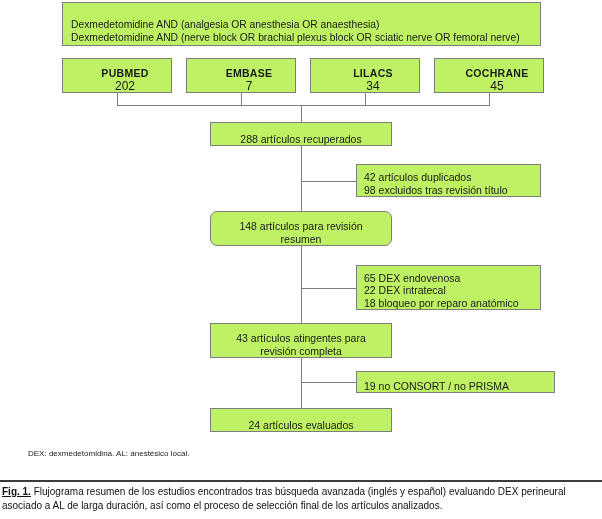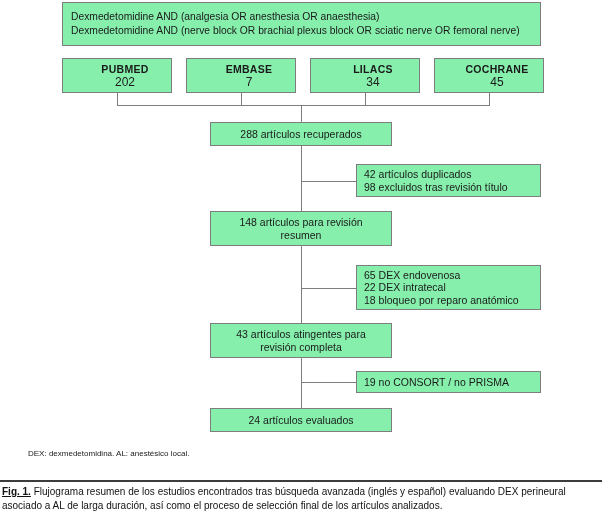--- a/index.html
+++ b/index.html
@@ -14,25 +14,25 @@
     font-family: "Liberation Sans", sans-serif;
     color: #1a1a1a;
     overflow: hidden;
   }
 
   
   .box {
     position: absolute;
     box-sizing: border-box;
     border: 1px solid #7d7d7d;
-    background: #86efac;
+    background: #bef264;
     display: flex;
     flex-direction: column;
     align-items: center;
-    justify-content: center;
+    justify-content: flex-end;
     text-align: center;
     font-size: 10.5px;
     line-height: 12.5px;
     z-index: 3;
   }
   .box.left-align {
     align-items: flex-start;
     text-align: left;
     padding-left: 7px;
   }
@@ -67,21 +67,21 @@
   #db-lilacs   { left: 310px; }
   #db-cochrane { left: 434px; }
 
   
   #box-retrieved {
     left: 210px; top: 122px;
     width: 182px; height: 24px;
   }
   #box-abstract {
     left: 210px; top: 211px;
-    width: 182px; height: 35px;
+    width: 182px; height: 35px; border-radius: 7px;
   }
   #box-fulltext {
     left: 210px; top: 323px;
     width: 182px; height: 35px;
   }
   #box-evaluated {
     left: 210px; top: 408px;
     width: 182px; height: 24px;
   }
 
@@ -89,21 +89,21 @@
   #box-excl-1 {
     left: 356px; top: 164px;
     width: 185px; height: 33px;
   }
   #box-excl-2 {
     left: 356px; top: 265px;
     width: 185px; height: 45px;
   }
   #box-excl-3 {
     left: 356px; top: 371px;
-    width: 185px; height: 22px;
+    width: 199px; height: 22px;
   }
 
   
   .conn {
     position: absolute;
     background: #7d7d7d;
     z-index: 1;
   }
   .conn.v { width: 1px; }
   .conn.h { height: 1px; }

